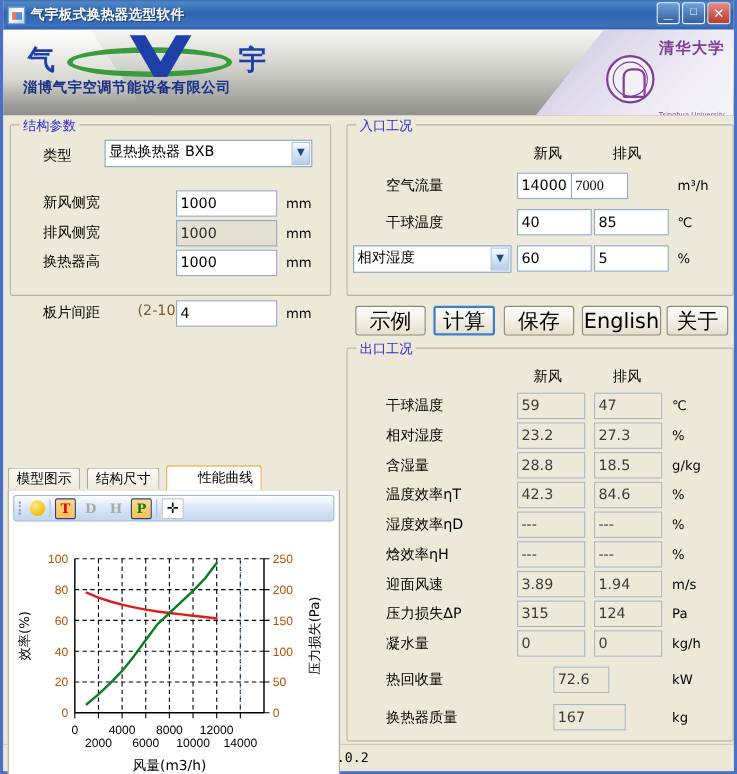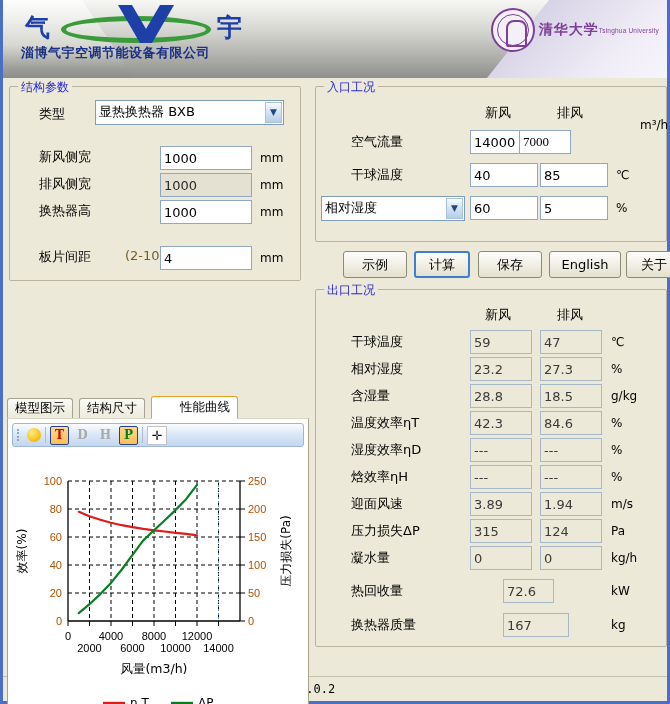--- a/index.html
+++ b/index.html
@@ -80,21 +80,21 @@
     position:absolute; left:18px; top:44px;
     font-size:13px; font-weight:bold; color:#1a2f86;
     font-family:"DejaVu Sans",sans-serif; letter-spacing:.5px;
   }
   .thuLogo{ position:absolute; right:8px; top:8px; display:flex; align-items:center; gap:4px;}
   .thuSeal{ width:44px;height:44px;border-radius:50%; border:2px solid #7e3f98; position:relative;
     background:#f3f0f8; }
   .thuSeal:before{content:"";position:absolute; inset:4px;border-radius:50%;border:1px solid #7e3f98;}
   .thuSeal:after{content:"";position:absolute; left:13px; top:10px; width:17px;height:23px;
     border:2px solid #7e3f98; border-radius:8px 8px 2px 2px;}
-  .thuText{ display:flex; flex-direction:row; align-items:center; }
+  .thuText{ display:flex; flex-direction:column; align-items:center;gap:48px; }
   .thuCN{ font-size:14px;color:#7e3f98;font-weight:bold; font-family:"DejaVu Serif",serif; letter-spacing:1px;}
   .thuEN{ font-size:6.5px;color:#7e3f98; letter-spacing:.2px; }
   
   .content{ flex:1; position:relative; background:#ece9d8; }
   .groupbox{
     position:absolute; border:1px solid #b8b4a0; border-radius:2px;
     background:transparent;
   }
   .gblegend{
     position:absolute; top:-8px; left:8px; padding:0 3px;
@@ -118,22 +118,22 @@
   }
   .combo .arrow{
     position:absolute; right:1px; top:1px; bottom:1px; width:17px;
     background:linear-gradient(180deg,#f6fbff,#cfe0f2 55%,#b7cee6);
     border:1px solid #a9c2da; display:flex;align-items:center;justify-content:center;
     color:#20487e; font-size:9px;
   }
   .btn{
     position:absolute; background:linear-gradient(180deg,#fdfdfd,#f1efe4 52%,#e3e0cf);
     border:1px solid #8d8a74; border-radius:3px;
-    font-size:13px; color:#000; font-family:"DejaVu Sans",sans-serif;
-    display:flex;align-items:center;justify-content:center; cursor:pointer;margin-left:20px;
+    font-size:19px; color:#000; font-family:"DejaVu Sans",sans-serif;
+    display:flex;align-items:center;justify-content:center; cursor:pointer;
   }
   .btn.focus{ border:2px solid #3c7fd0; }
   .colhdr{ position:absolute; font-size:13px; font-family:"DejaVu Sans",sans-serif; color:#000; }
   
   .tabstrip{ position:absolute; left:4px; top:318px; width:302px; height:22px; }
   .tab{
     position:absolute; top:2px; height:20px; padding:0 7px;
     background:linear-gradient(180deg,#fbfbf7,#eceadb);
     border:1px solid #a6a390; border-bottom:none; border-radius:3px 3px 0 0;
     font-size:12.5px; font-family:"DejaVu Sans",sans-serif; display:flex;align-items:center;
@@ -172,20 +172,35 @@
   }
   .sbcell{ height:25px; display:flex;align-items:center; padding:0 10px; border-right:1px solid #c3c0ae;}
   .sbcell.last{ border-right:none; }
   svg{ display:block; }
 </style>
 </head>
 <body>
 
 <div class="window">
 
+  <div class="titlebar">
+    <div class="appicon"></div>
+    <div class="title">气宇板式换热器选型软件</div>
+    <div class="winbtns">
+      <div class="winbtn min">
+        <span class="g">_</span>
+      </div>
+      <div class="winbtn max">
+        <span class="g">□</span>
+      </div>
+      <div class="winbtn close">
+        <span class="g">✕</span>
+      </div>
+    </div>
+  </div>
 
   <div class="banner">
     <div class="grayWedge"></div>
     <div class="purpleWedge"></div>
 
     <div class="logoTop">
       <span class="ch ch1">气</span>
       <span class="ch ch2">宇</span>
       <div class="ellipse"></div>
       <svg class="vshape" viewBox="0 0 60 44">
@@ -198,21 +213,21 @@
       <div class="thuSeal"></div>
       <div class="thuText">
         <span class="thuCN">清华大学</span>
         <span class="thuEN">Tsinghua University</span>
       </div>
     </div>
   </div>
 
   <div class="content">
 
-    <div class="groupbox" style="left:6px;top:8px;width:292px;height:195px;">
+    <div class="groupbox" style="left:6px;top:8px;width:292px;height:156px;">
       <span class="gblegend">结构参数</span>
     </div>
     <span class="lbl" style="left:36px;top:27px;">类型</span>
     <div class="combo" style="left:92px;top:22px;width:189px;height:25px;">
       <span>显热换热器 BXB</span>
       <span class="arrow">▼</span>
     </div>
 
     <span class="lbl" style="left:36px;top:70px;">新风侧宽</span>
     <input class="tfield" style="left: 157px; top: 68px; width: 92px; height: 24px;" value="1000">
@@ -233,21 +248,21 @@
 
     <div class="groupbox" style="left:312px;top:8px;width:352px;height:156px;">
       <span class="gblegend">入口工况</span>
     </div>
     <span class="colhdr" style="left:482px;top:26px;">新风</span>
     <span class="colhdr" style="left:554px;top:26px;">排风</span>
 
     <span class="lbl" style="left:348px;top:55px;">空气流量</span>
     <input class="tfield" style="left: 467px; top: 52px; width: 68px; height: 24px;" value="14000">
     <input class="tfield" style="left: 516px; top: 52px; width: 52px; height: 24px; font-family: Liberation Serif, serif;" value="7000">
-    <span class="unit" style="left:613px;top:40px;margin-left:24px;">m³/h</span>
+    <span class="unit" style="left:613px;top:57px;">m³/h</span>
 
     <span class="lbl" style="left:348px;top:88px;">干球温度</span>
     <input class="tfield" style="left: 467px; top: 85px; width: 68px; height: 24px;" value="40">
     <input class="tfield" style="left: 537px; top: 85px; width: 68px; height: 24px;" value="85">
     <span class="unit" style="left:613px;top:90px;">℃</span>
 
     <div class="combo" style="left:318px;top:118px;width:144px;height:25px;">
       <span>相对湿度</span>
       <span class="arrow">▼</span>
     </div>

